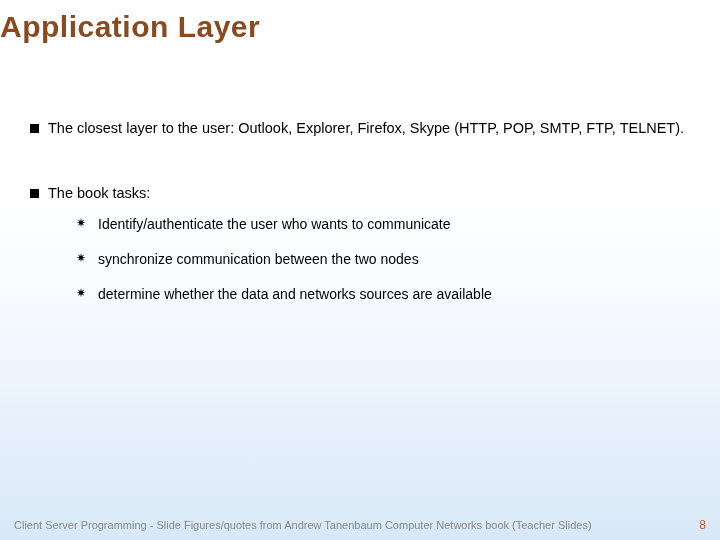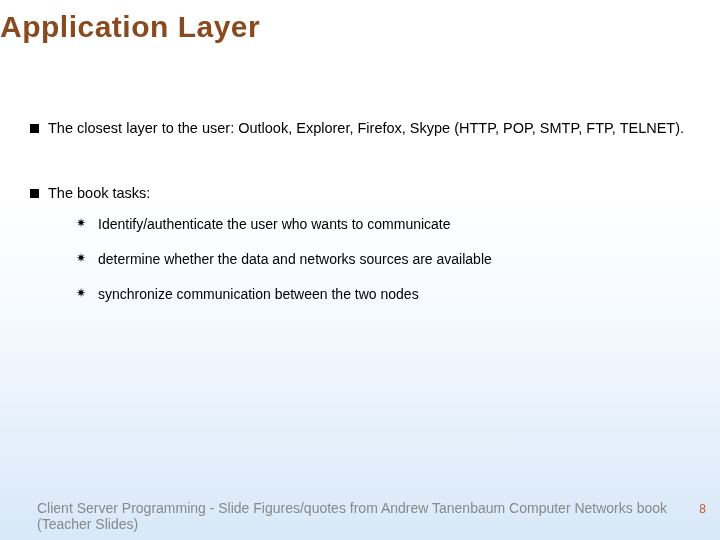--- a/index.html
+++ b/index.html
@@ -71,23 +71,22 @@
     position: absolute;
     bottom: 8px;
     left: 0;
     right: 0;
     padding: 0 14px;
     display: flex;
     justify-content: space-between;
     align-items: baseline;
   }
   .footer-left {
-    font-size: 14px;
+    font-size: 11px;
     color: #888;
-    margin-left: 23px;
   }
   .footer-right {
     font-size: 12px;
     color: #c05a28;
   }
 </style>
 </head>
 <body>
 
 <div class="title">Application Layer</div>
@@ -97,24 +96,24 @@
     <li>
       <span>The closest layer to the user: Outlook, Explorer, Firefox, Skype (HTTP, POP, SMTP, FTP, TELNET).</span>
     </li>
     <li>
       <span>The book tasks:</span>
       <ul class="inner">
         <li>
           <span>Identify/authenticate the user who wants to communicate</span>
         </li>
         <li>
-          <span>determine whether the data and networks sources are available</span>
+          <span>synchronize communication between the two nodes</span>
         </li>
         <li>
-          <span>synchronize communication between the two nodes</span>
+          <span>determine whether the data and networks sources are available</span>
         </li>
       </ul>
     </li>
   </ul>
 </div>
 
 <div class="footer">
   <span class="footer-left">Client Server Programming    - Slide Figures/quotes from Andrew Tanenbaum Computer Networks book (Teacher Slides)</span>
   <span class="footer-right">8</span>
 </div>

